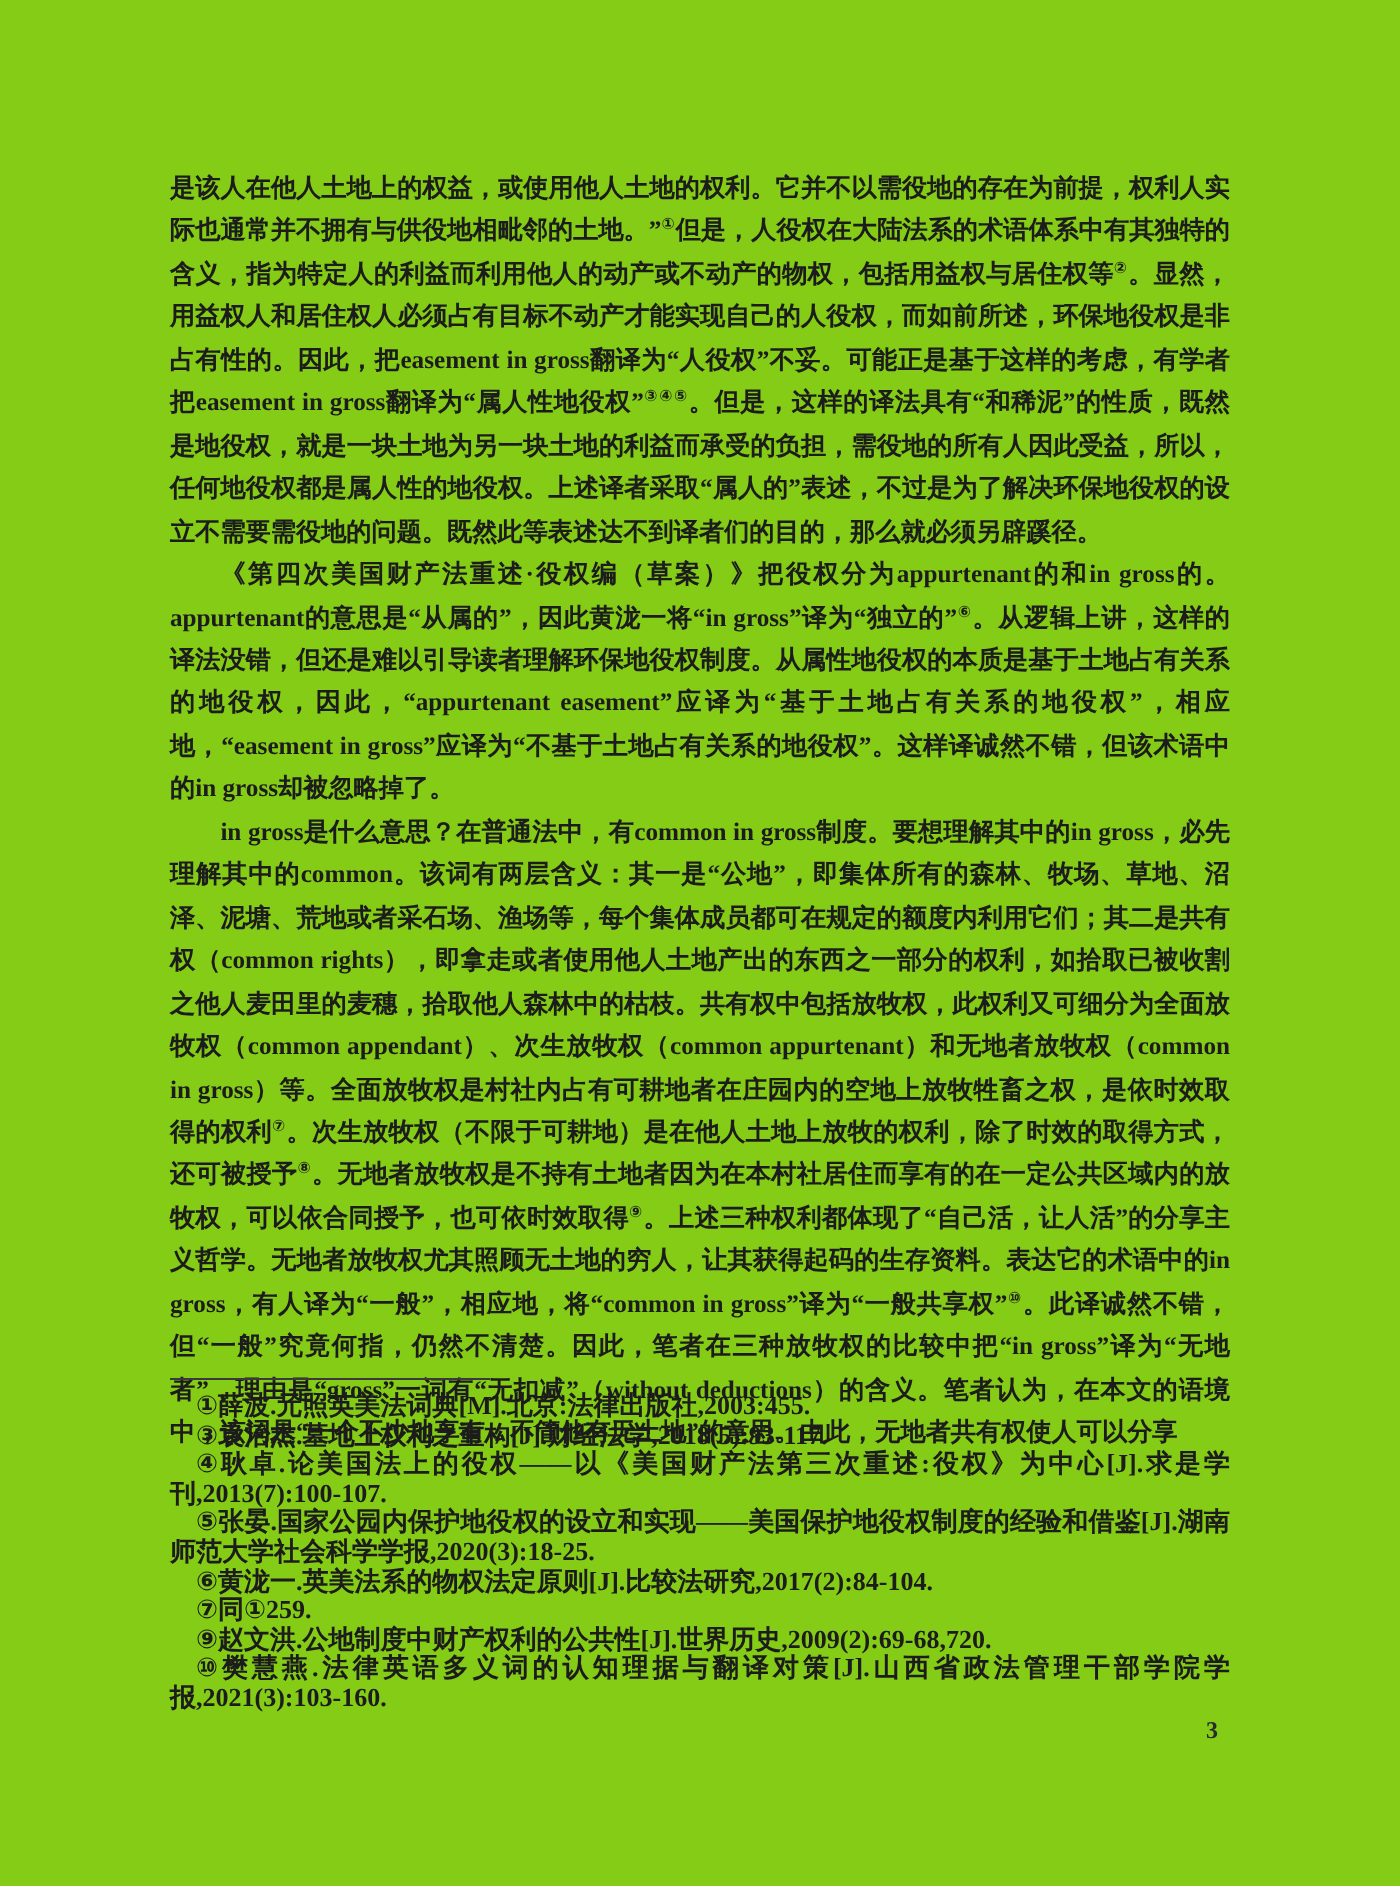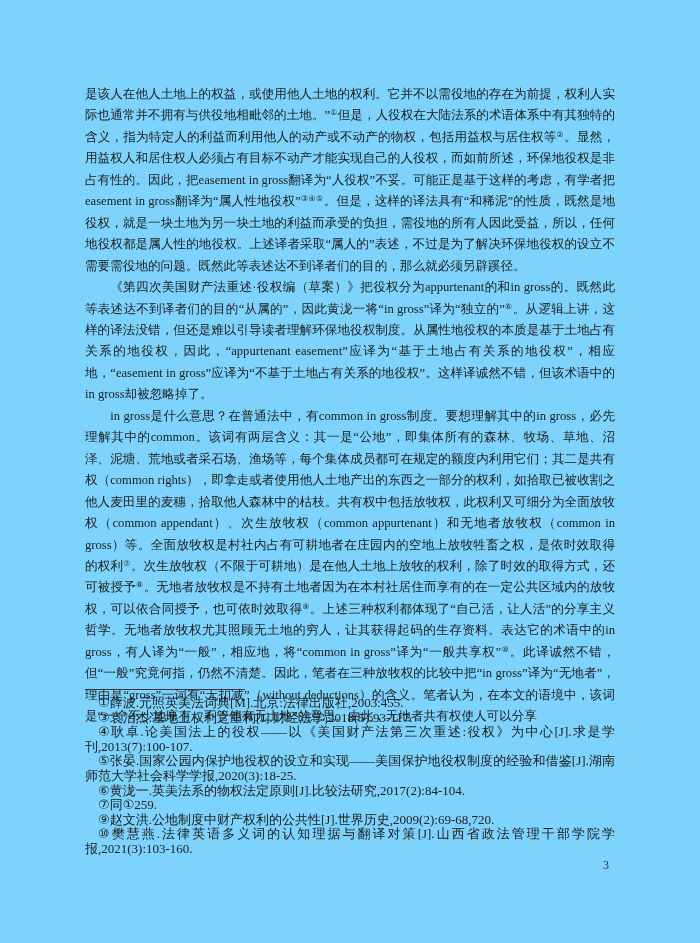--- a/index.html
+++ b/index.html
@@ -1,24 +1,25 @@
 <!DOCTYPE html>
 <html><head>
 <meta charset="utf-8">
 <style>
   html, body { margin: 0; padding: 0; background: #e8e8e8; }
   .page {
     position: relative;
     width: 700px;
     height: 943px;
     margin: 0 auto;
-    background: #7dd3fc;
+    background: #84cc16;
     font-family: "Liberation Serif", "DejaVu Serif", "DejaVu Sans", serif;
     color: #1c1c1c;
     overflow: hidden;
+    font-weight: bold;
   }
   .body-text {
     position: absolute;
     left: 85px;
     top: 84px;
     width: 530px;
     font-size: 12.6px;
     line-height: 21.45px;
     text-align: justify;
     text-justify: inter-ideograph;
@@ -60,21 +61,21 @@
     font-size: 12px;
     color: #2a2a2a;
   }
 </style>
 </head>
 <body>
 
 <div class="page">
   <main class="body-text">
       <p class="para"><span>是该人在他人土地上的权益，或使用他人土地的权利。它并不以需役地的存在为前提，权利人实际也通常并不拥有与供役地相毗邻的土地。”</span><span class="sup">①</span><span>但是，人役权在大陆法系的术语体系中有其独特的含义，指为特定人的利益而利用他人的动产或不动产的物权，包括用益权与居住权等</span><span class="sup">②</span><span>。显然，用益权人和居住权人必须占有目标不动产才能实现自己的人役权，而如前所述，环保地役权是非占有性的。因此，把easement in gross翻译为“人役权”不妥。可能正是基于这样的考虑，有学者把easement in gross翻译为“属人性地役权”</span><span class="sup">③④⑤</span><span>。但是，这样的译法具有“和稀泥”的性质，既然是地役权，就是一块土地为另一块土地的利益而承受的负担，需役地的所有人因此受益，所以，任何地役权都是属人性的地役权。上述译者采取“属人的”表述，不过是为了解决环保地役权的设立不需要需役地的问题。既然此等表述达不到译者们的目的，那么就必须另辟蹊径。</span></p>
-      <p class="para indent"><span>《第四次美国财产法重述·役权编（草案）》把役权分为appurtenant的和in gross的。既然此等表述达不到译者们的目的“从属的”，因此黄泷一将“in gross”译为“独立的”</span><span class="sup">⑥</span><span>。从逻辑上讲，这样的译法没错，但还是难以引导读者理解环保地役权制度。从属性地役权的本质是基于土地占有关系的地役权，因此，“appurtenant easement”应译为“基于土地占有关系的地役权”，相应地，“easement in gross”应译为“不基于土地占有关系的地役权”。这样译诚然不错，但该术语中的in gross却被忽略掉了。</span></p>
+      <p class="para indent"><span>《第四次美国财产法重述·役权编（草案）》把役权分为appurtenant的和in gross的。appurtenant的意思是“从属的”，因此黄泷一将“in gross”译为“独立的”</span><span class="sup">⑥</span><span>。从逻辑上讲，这样的译法没错，但还是难以引导读者理解环保地役权制度。从属性地役权的本质是基于土地占有关系的地役权，因此，“appurtenant easement”应译为“基于土地占有关系的地役权”，相应地，“easement in gross”应译为“不基于土地占有关系的地役权”。这样译诚然不错，但该术语中的in gross却被忽略掉了。</span></p>
       <p class="para indent"><span>in gross是什么意思？在普通法中，有common in gross制度。要想理解其中的in gross，必先理解其中的common。该词有两层含义：其一是“公地”，即集体所有的森林、牧场、草地、沼泽、泥塘、荒地或者采石场、渔场等，每个集体成员都可在规定的额度内利用它们；其二是共有权（common rights），即拿走或者使用他人土地产出的东西之一部分的权利，如拾取已被收割之他人麦田里的麦穗，拾取他人森林中的枯枝。共有权中包括放牧权，此权利又可细分为全面放牧权（common appendant）、次生放牧权（common appurtenant）和无地者放牧权（common in gross）等。全面放牧权是村社内占有可耕地者在庄园内的空地上放牧牲畜之权，是依时效取得的权利</span><span class="sup">⑦</span><span>。次生放牧权（不限于可耕地）是在他人土地上放牧的权利，除了时效的取得方式，还可被授予</span><span class="sup">⑧</span><span>。无地者放牧权是不持有土地者因为在本村社居住而享有的在一定公共区域内的放牧权，可以依合同授予，也可依时效取得</span><span class="sup">⑨</span><span>。上述三种权利都体现了“自己活，让人活”的分享主义哲学。无地者放牧权尤其照顾无土地的穷人，让其获得起码的生存资料。表达它的术语中的in gross，有人译为“一般”，相应地，将“common in gross”译为“一般共享权”</span><span class="sup">⑩</span><span>。此译诚然不错，但“一般”究竟何指，仍然不清楚。因此，笔者在三种放牧权的比较中把“in gross”译为“无地者”，理由是“gross”一词有“无扣减”（without deductions）的含义。笔者认为，在本文的语境中，该词是“一个不少地享有，不管他有无土地”的意思。由此，无地者共有权使人可以分享</span></p>
     </main>
   <div class="footnote-sep"></div>
   <section class="footnotes">
       <p class="footnote">①薛波.元照英美法词典[M].北京:法律出版社,2003:455.</p>
       <p class="footnote">③袁治杰.墓地上权利之重构[J].财经法学,2018(5):93-117.</p>
       <p class="footnote">④耿卓.论美国法上的役权——以《美国财产法第三次重述:役权》为中心[J].求是学刊,2013(7):100-107.</p>
       <p class="footnote">⑤张晏.国家公园内保护地役权的设立和实现——美国保护地役权制度的经验和借鉴[J].湖南师范大学社会科学学报,2020(3):18-25.</p>
       <p class="footnote">⑥黄泷一.英美法系的物权法定原则[J].比较法研究,2017(2):84-104.</p>
       <p class="footnote">⑦同①259.</p>

